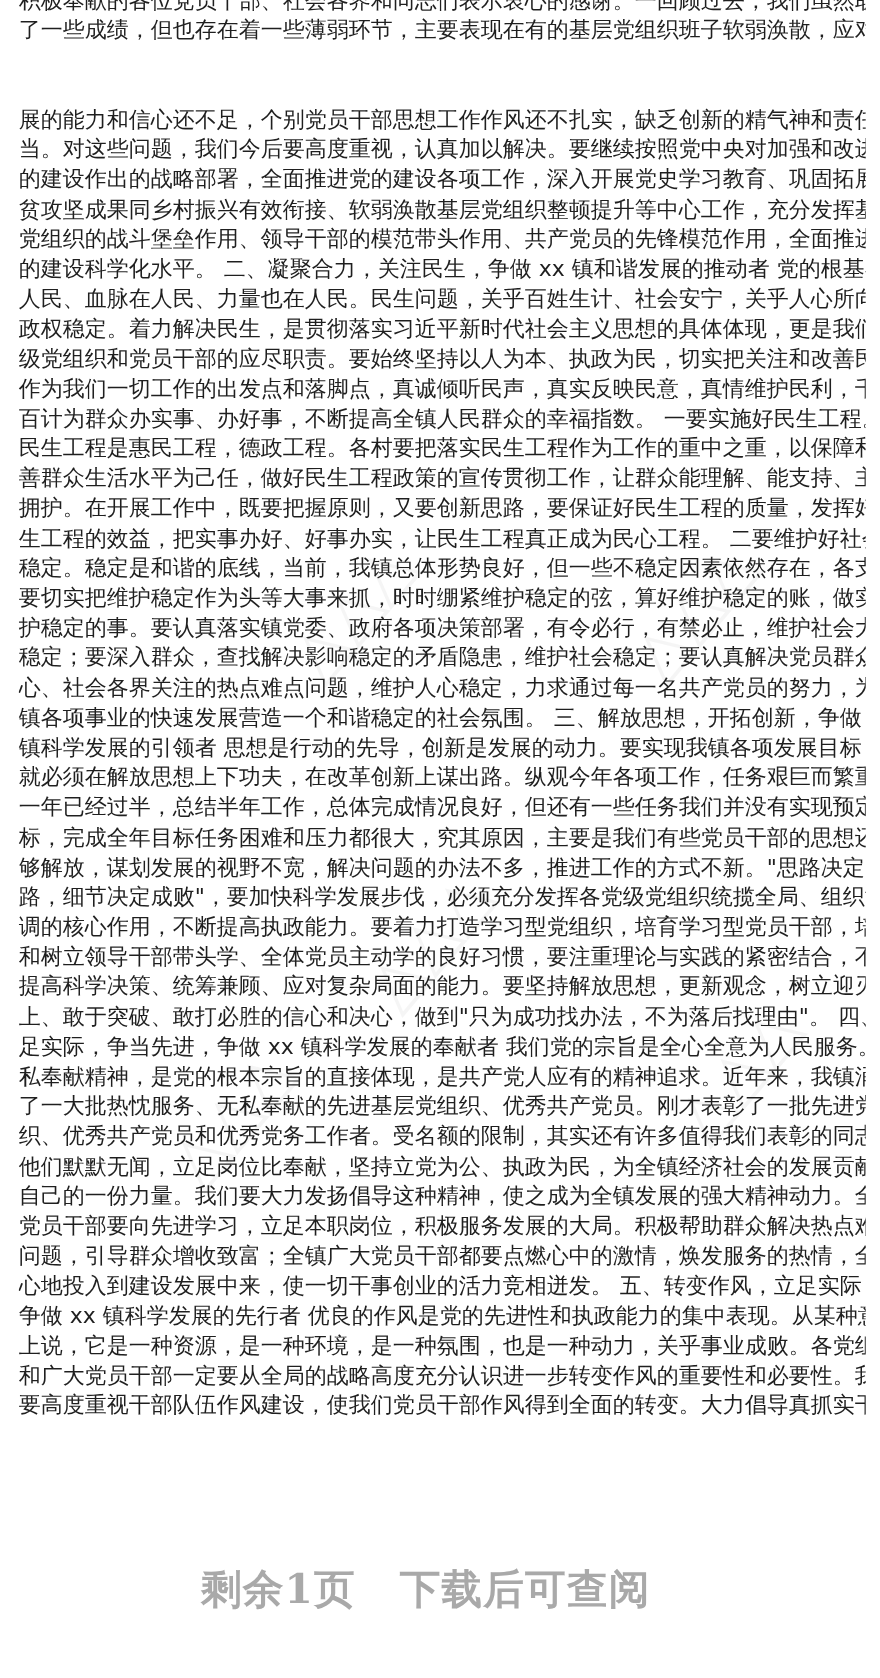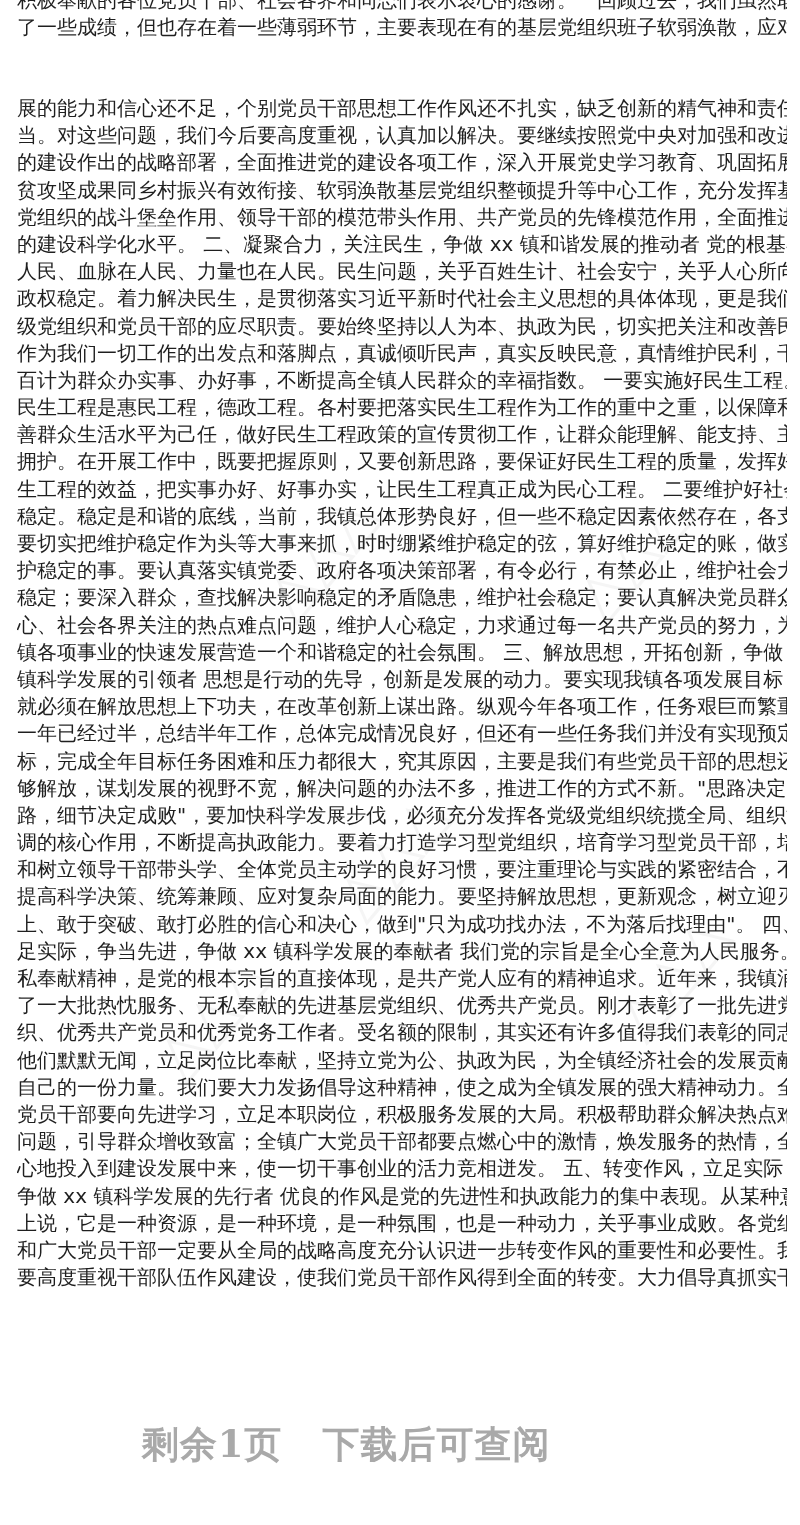--- a/index.html
+++ b/index.html
@@ -50,20 +50,21 @@
       position: absolute;
       left: 0;
       top: 1420px;
       width: 692px;
       text-align: center;
       font-family: "DejaVu Serif", "Liberation Serif", serif;
       font-weight: bold;
       font-size: 37px;
       color: #a9a9a9;
       letter-spacing: 1px;
+      padding-left: 41px;
     }
     .footer-notice span.gap {
       display: inline-block;
       width: 40px;
     }
   </style>
 </head>
 <body>
 
 <div class="page-top" id="top-frag">

